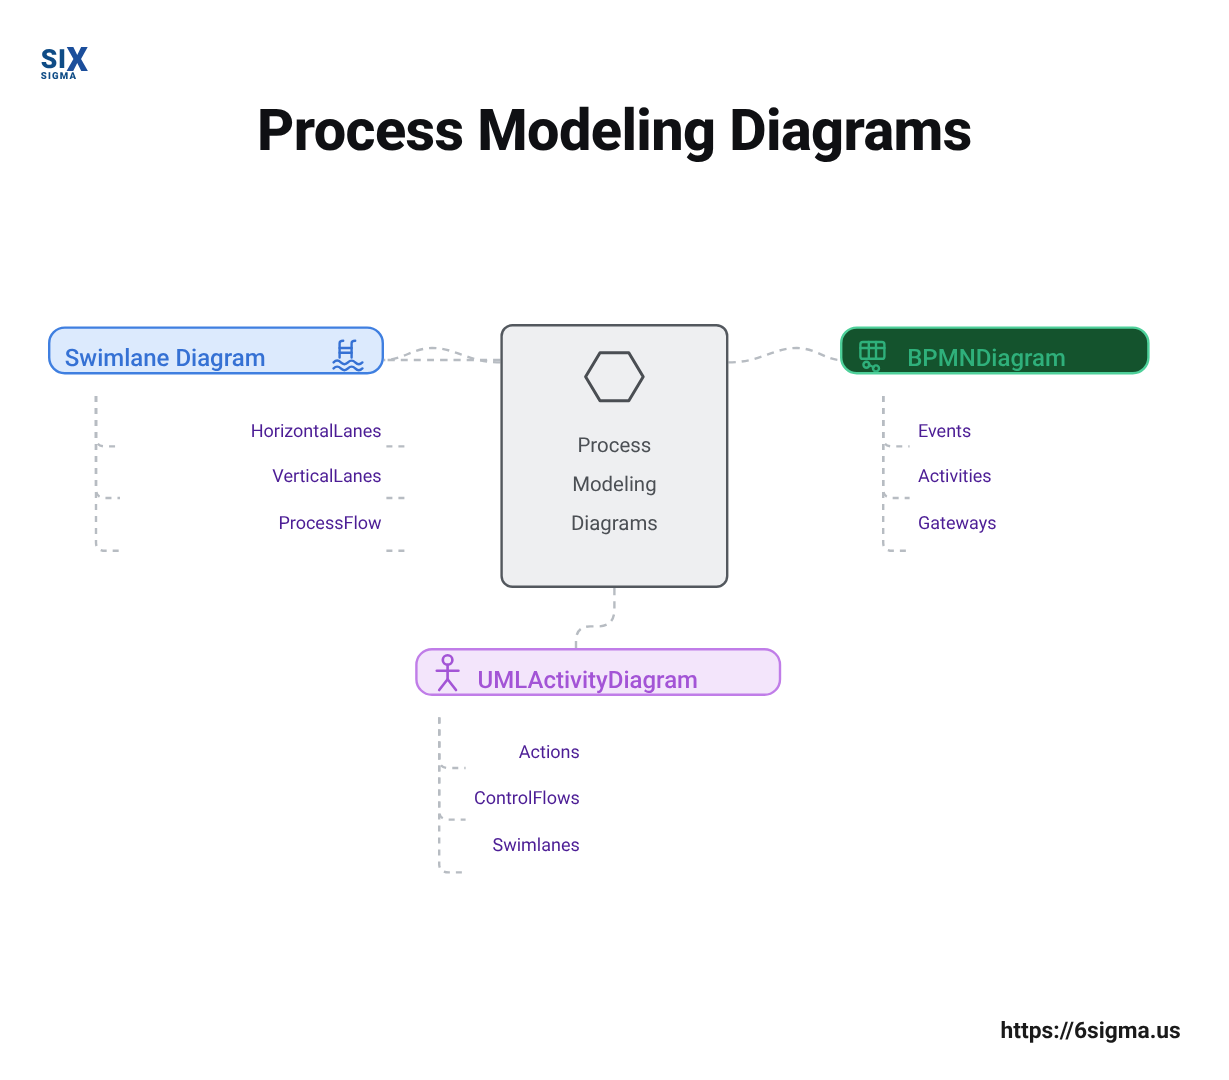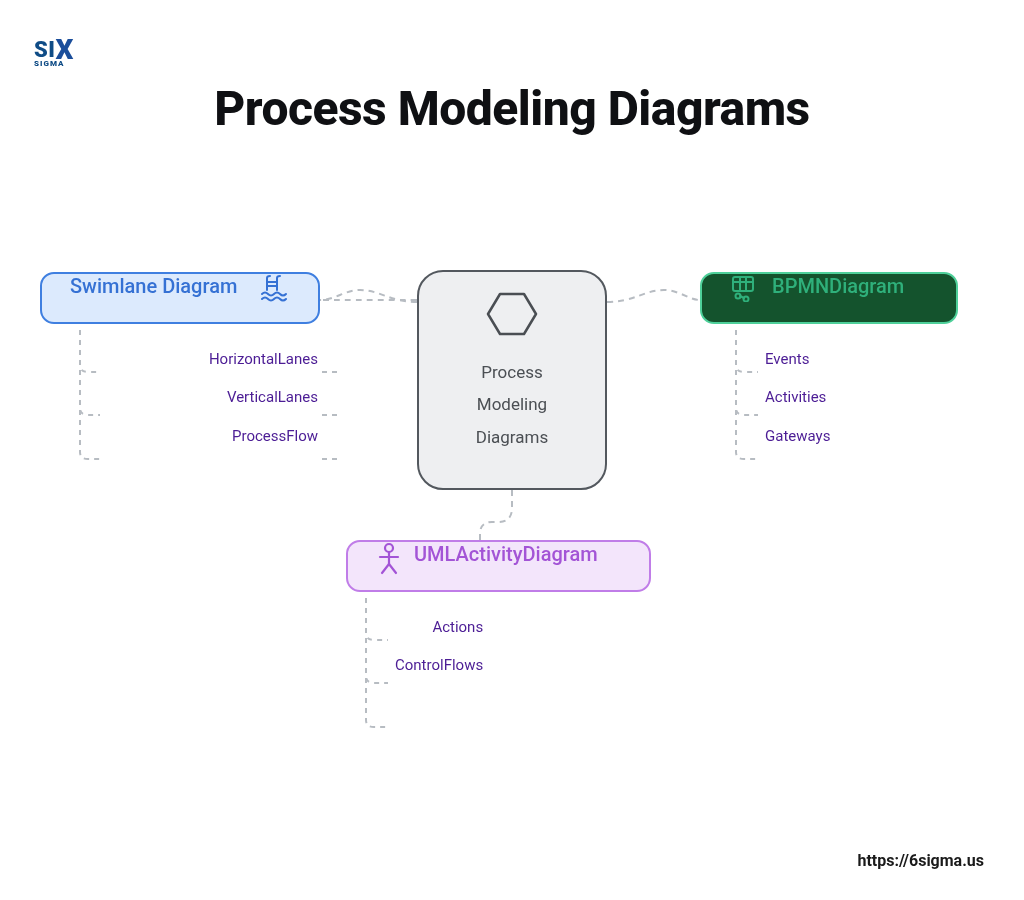--- a/index.html
+++ b/index.html
@@ -56,47 +56,47 @@
   }
 
   
   .center-node {
     position: absolute;
     left: 417px;
     top: 270px;
     width: 190px;
     height: 220px;
     border: 2px solid #53585e;
-    border-radius: 26px;
+    border-radius: 10px;
     background: #eeeff1;
     box-sizing: border-box;
     display: flex;
     flex-direction: column;
     align-items: center;
     padding-top: 18px;
   }
   .center-node .hex-icon {
     margin-bottom: 14px;
   }
   .center-node .cn-text {
     font-size: 17px;
     color: #4b4f54;
     line-height: 1.9;
     text-align: center;
   }
 
   
   .branch {
     position: absolute;
-    height: 52px;
+    height: 40px;
     border-radius: 14px;
     display: flex;
-    align-items: flex-start;
+    align-items: flex-end;
     box-sizing: border-box;
-    padding: 0 28px;
+    padding: 0 12px;
     font-size: 20px;
     font-weight: 500;
     gap: 12px;
   }
   .branch .b-label { white-space: nowrap; }
   .branch .b-icon  { display:inline-flex; align-items:center; justify-content:center; }
 
   .branch.swimlane {
     left: 40px;
     top: 272px;
@@ -144,21 +144,21 @@
     width: 1024px;
     height: 900px;
     pointer-events: none;
   }
 
   
   .footer-url {
     position: absolute;
     right: 40px;
     bottom: 30px;
-    font-size: 16px;
+    font-size: 19px;
     font-weight: 700;
     color: #1a1a1a;
   }
 
 </style>
 </head>
 <body>
 
 <div class="logo">
   <span>SI</span><span class="x">X</span>
@@ -252,17 +252,18 @@
         <path d="M13 10 v12"></path>
         <path d="M4 15 h18"></path>
         <path d="M13 22 l-7 9 M13 22 l7 9"></path>
       </svg>
     </span>
     <span class="b-label">UMLActivityDiagram</span>
   </div>
   <div class="sublist bottom">
     <div>Actions</div>
     <div>ControlFlows</div>
+    <div>Swimlanes</div>
   </div>
 
 </div>
 
 <div class="footer-url">https://6sigma.us</div>
 
 </body></html>

